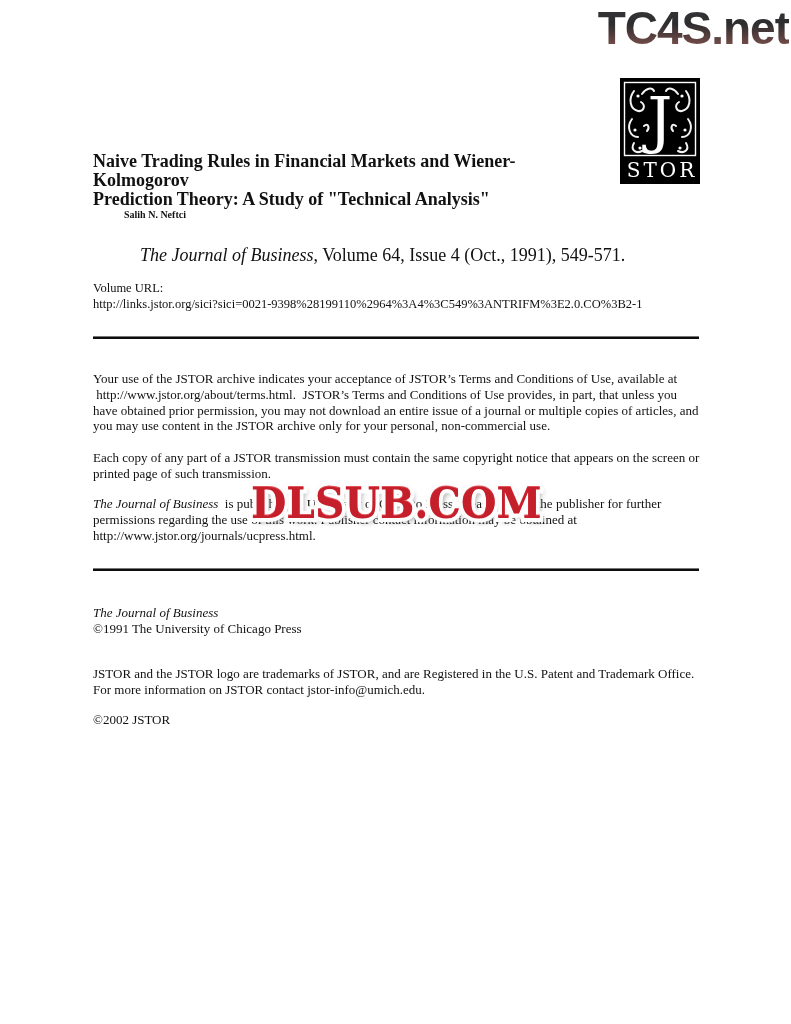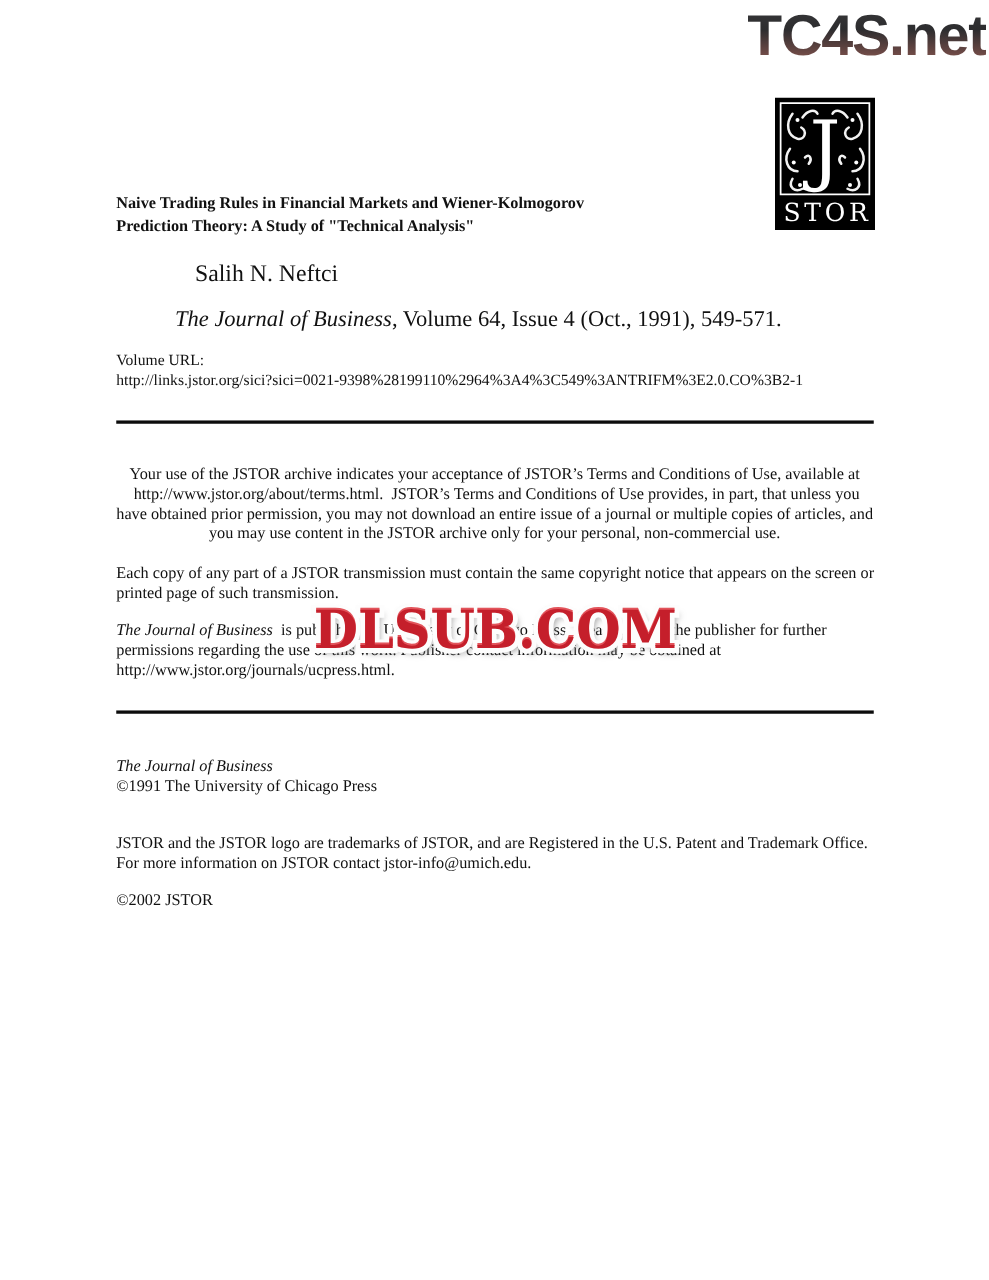--- a/index.html
+++ b/index.html
@@ -42,33 +42,33 @@
   .wm-bot .layer{position:absolute;left:0;top:0;}
   .wm-bot .glow{color:#e4e4e4; -webkit-text-stroke:8px #e2e2e2; text-shadow:3px 3px 4px rgba(120,120,120,0.6);}
   .wm-bot .outline{color:#3c2127; -webkit-text-stroke:4.5px #3c2127;}
   .wm-bot .fill{position:relative; color:#c75f67; text-shadow:0 1px 0 #a33c45;}
   
   .logo{position:absolute; left:620px; top:78px; width:80px; height:106px;}
   
   .abs{position:absolute;}
   .title{
     left:93px; top:152px; width:480px;
-    font-weight:bold; font-size:13px; line-height:19px;
+    font-weight:bold; font-size:18px; line-height:19px;
   }
-  .author{left:156px; top:209px; font-size:19px;}
+  .author{left:124px; top:209px; font-size:10px;font-weight:bold;}
   .citation{left:140px; top:245px; font-size:18px; white-space:pre;}
   .stable{left:93px; top:281px; font-size:12.5px; line-height:15.5px;}
   .rule{
     left:93px; width:606px; height:3px;
     background:linear-gradient(180deg,#777 0,#777 1px,#0c0c0c 1px,#0c0c0c 3px);
   }
   .rule1{top:336px;} .rule2{top:568px;}
   .body-par{left:93px; font-size:13px; line-height:15.8px;}
   .body-par .line{white-space:pre;}
-  .p1{top:371px;text-align:center;} .p2{top:450px;} .p3{top:496px;}
+  .p1{top:371px;} .p2{top:450px;} .p3{top:496px;}
   .credit{left:93px; top:605px; font-size:13px; line-height:15.8px;}
   .trademark{left:93px; top:666px; font-size:13px; line-height:15.8px;}
   .c2002{left:93px; top:712px; font-size:13px;}
   .footer{
     right:93px; top:902px; font-size:11px; line-height:15.5px;
     text-align:right;
   }
   .it{font-style:italic;}
 </style>
 </head>

